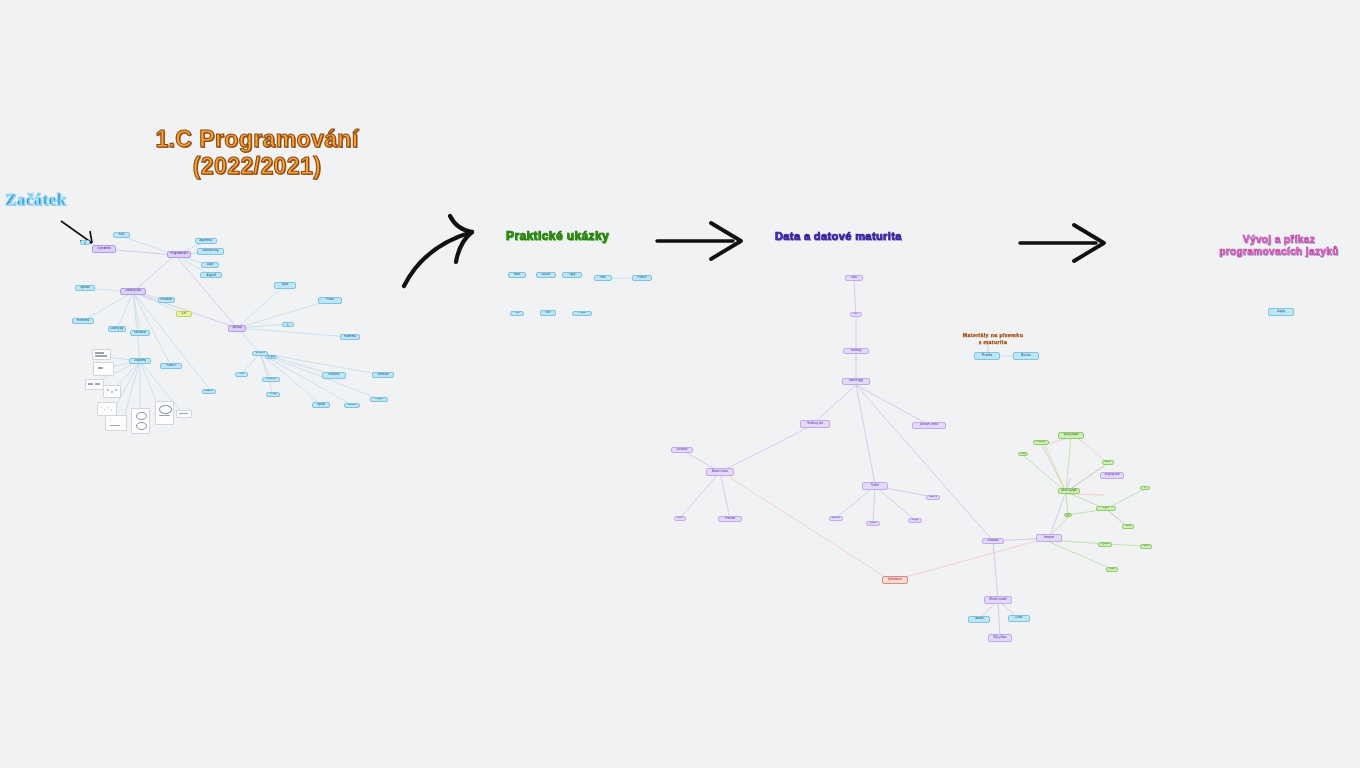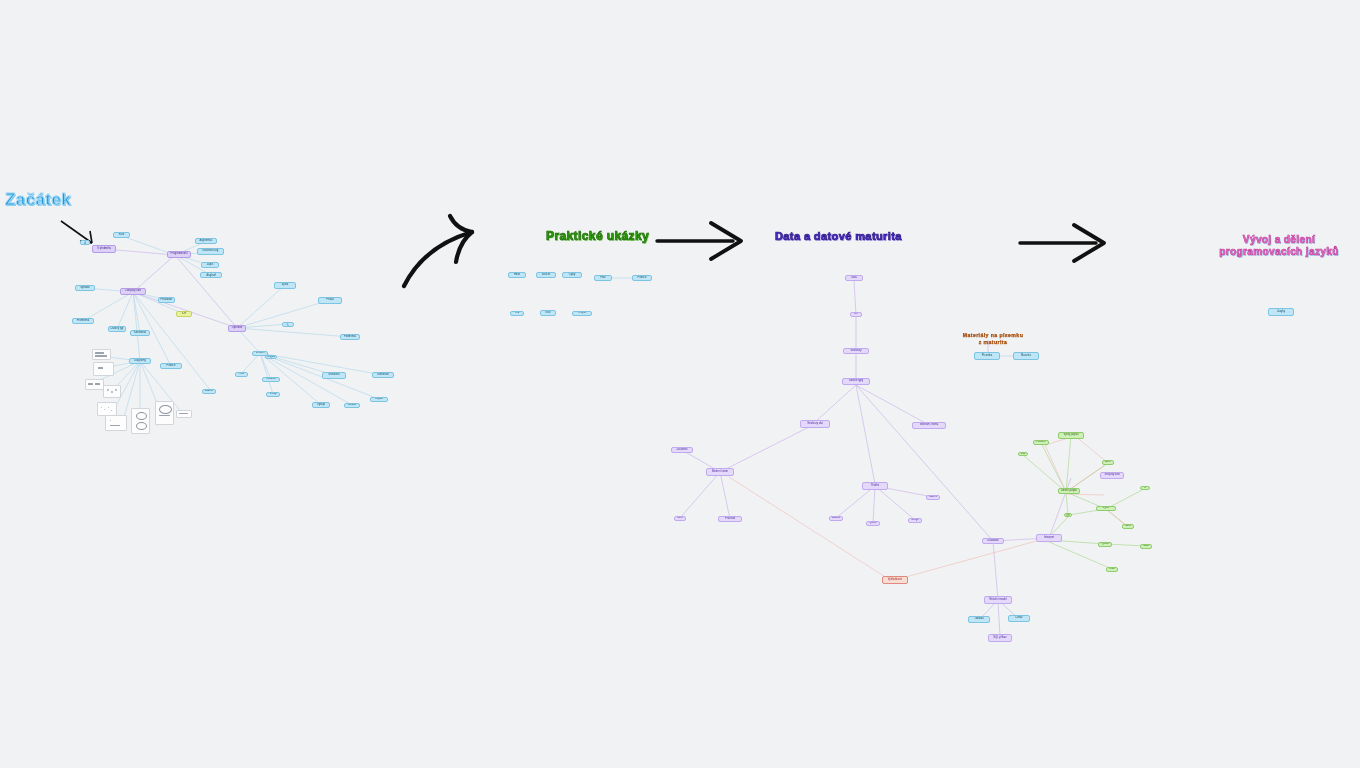--- a/index.html
+++ b/index.html
@@ -180,28 +180,30 @@
       <path d="M895,580 L1040,540"></path>
       <path d="M1066,492 L1104,466"></path>
       <path d="M1066,492 L1045,445"></path>
       <path d="M1045,445 L1075,436"></path>
       <path d="M1075,436 L1108,463"></path>
       <path d="M1066,494 L1104,495"></path>
       <path d="M1106,509 L1128,527"></path>
     </g>
   </svg>
 
-
-  <div class="heading h-zacatek" style="left:5px;top:190px;">Začátek</div>
-
-  <div class="heading h-green" style="left:506px;top:229px;margin-left:40px;">Praktické ukázky</div>
+  <div class="heading h-title" style="left:122px;top:126px;width:270px;">1.C Programování
+(2022/2021)</div>
+
+  <div class="heading h-zacatek" style="left:5px;top:190px;font-family:Liberation Serif, serif;">Začátek</div>
+
+  <div class="heading h-green" style="left:506px;top:229px;">Praktické ukázky</div>
 
   <div class="heading h-indigo" style="left:775px;top:230px;">Data a datové maturita</div>
 
-  <div class="heading h-pink" style="left:1198px;top:234px;width:162px;">Vývoj a dělení
+  <div class="heading h-pink" style="left:1198px;top:234px;width:162px;">Vývoj a příkaz
 programovacích jazyků</div>
 
   <div class="heading h-orange-note" style="left:957px;top:332px;width:72px;">Materiály na písemku
 z maturita</div>
 
   <svg class="arrow" style="left:58px;top:218px;" width="44" height="30" viewBox="0 0 44 30">
     <path d="M3,3 L34,25" stroke="#111" stroke-width="1.6" fill="none"></path>
     <path d="M34,25 L22,23 M34,25 L32,13" stroke="#111" stroke-width="1.6" fill="none"></path>
   </svg>
 

